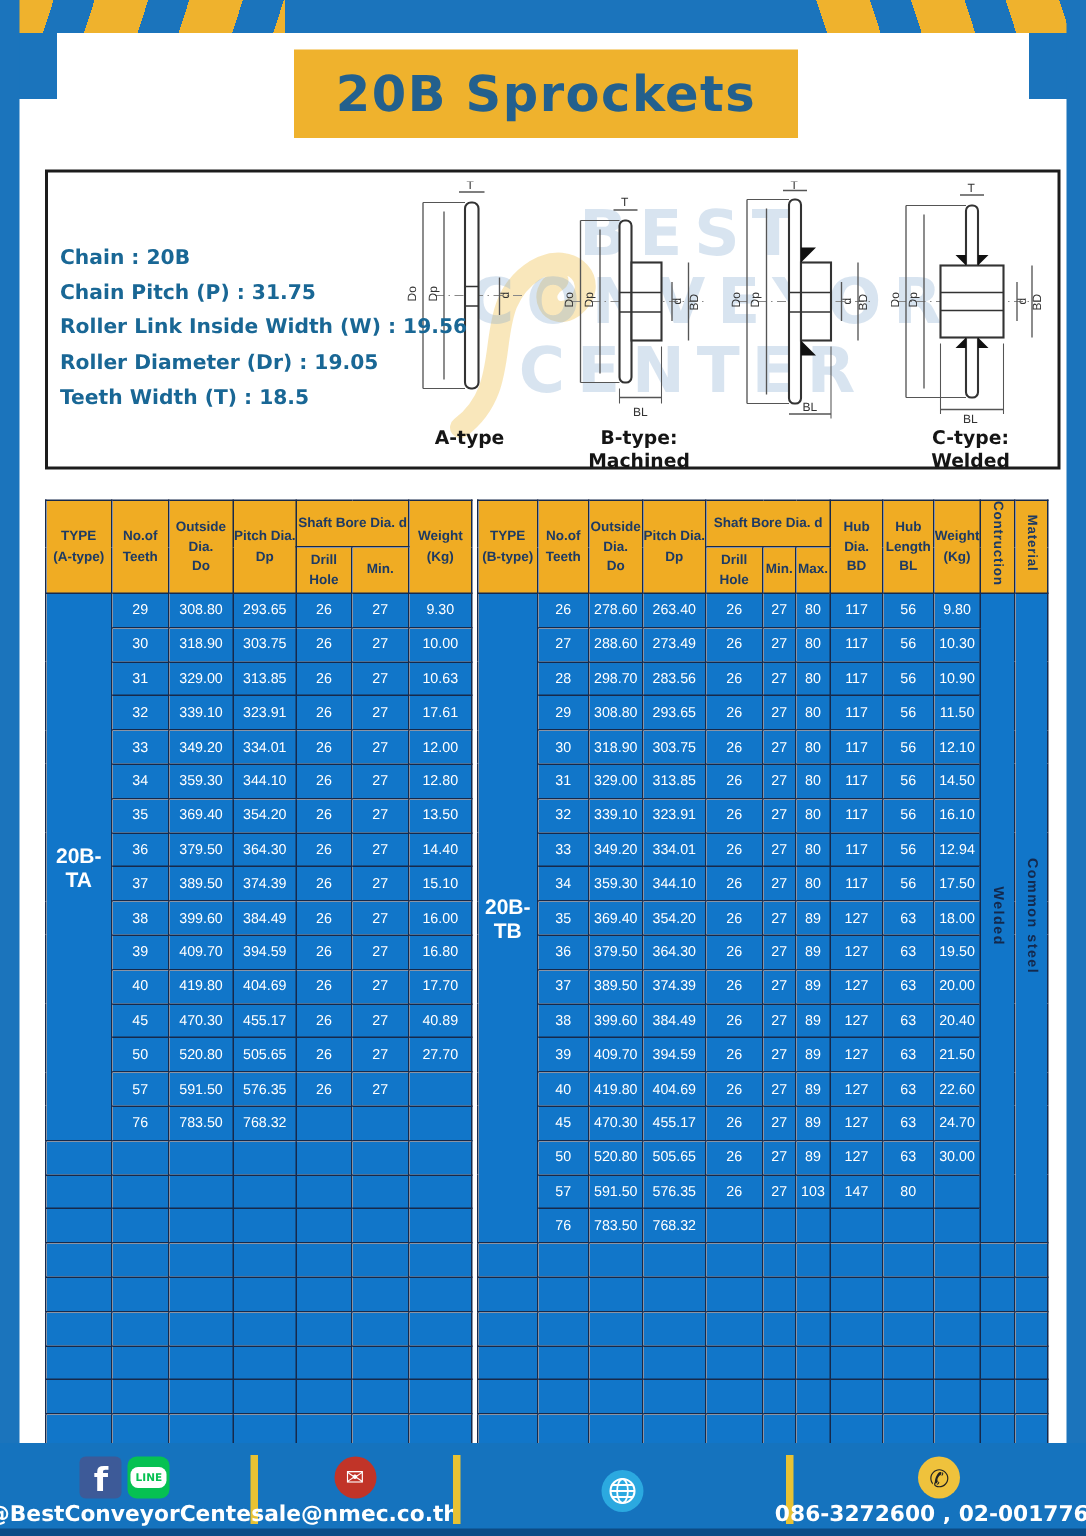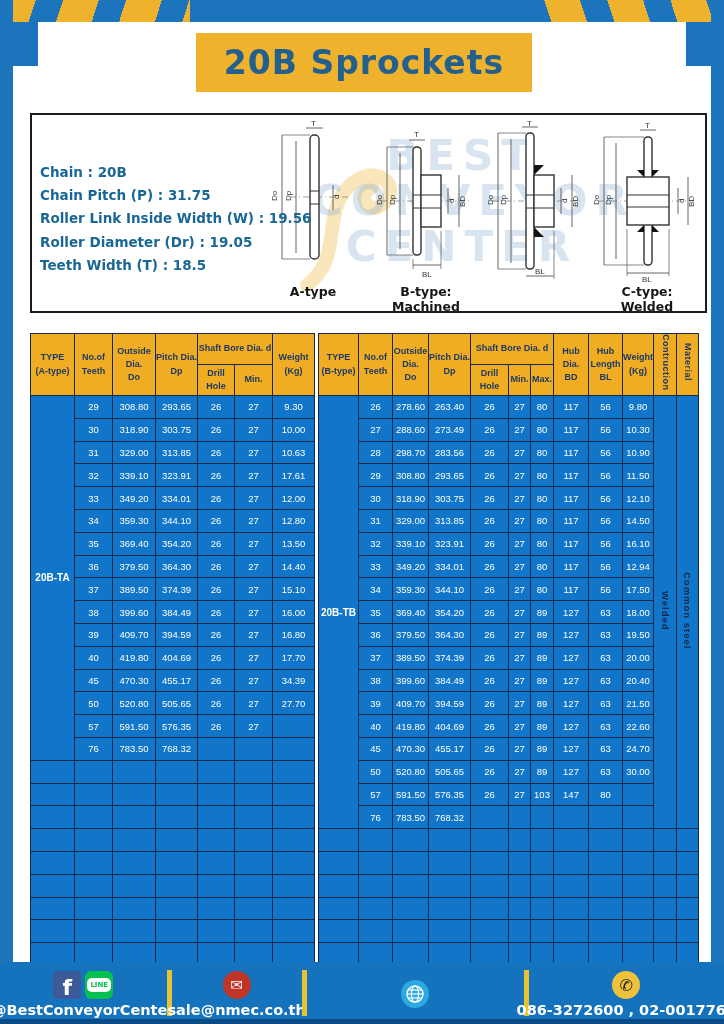--- a/index.html
+++ b/index.html
@@ -53,21 +53,21 @@
     border:1.6px solid #16294B;text-align:center;vertical-align:middle;
     padding:0;overflow:hidden;
   }
   table.spec-table thead th{
     background:#F0AC23;color:#1d3a63;font-size:9px;font-weight:bold;
     white-space:pre-line;line-height:1.45;
   }
   table.spec-table tbody td,table.spec-table tbody th{
     background:#1176C9;color:#fff;font-size:9.5px;font-weight:normal;height:21.8px;
   }
-  table.spec-table tbody th.type-cell{font-size:10px;font-weight:bold;text-align:center;}
+  table.spec-table tbody th.type-cell{font-size:14px;font-weight:bold;text-align:center;}
   .vert-head{writing-mode:vertical-rl;margin:0 auto;letter-spacing:.5px;}
   td.vert-cell{color:#14294D !important;font-weight:bold !important;}
   td.vert-cell span{writing-mode:vertical-rl;letter-spacing:1px;font-size:9.5px;}
   #tableA{left:30px;top:333px;width:284px;height:608px;}
   #tableB{left:318px;top:333px;width:381px;height:608px;}
   thead tr{height:31px;}
   
   .footer{
     position:absolute;left:0;top:962px;width:724px;height:62px;background:#1573BE;
     display:flex;align-items:stretch;z-index:3;
@@ -346,21 +346,21 @@
         <td>26</td>
         <td>27</td>
         <td>17.70</td>
       </tr>
       <tr>
         <td>45</td>
         <td>470.30</td>
         <td>455.17</td>
         <td>26</td>
         <td>27</td>
-        <td>34.39</td>
+        <td>40.89</td>
       </tr>
       <tr>
         <td>50</td>
         <td>520.80</td>
         <td>505.65</td>
         <td>26</td>
         <td>27</td>
         <td>27.70</td>
       </tr>
       <tr>

